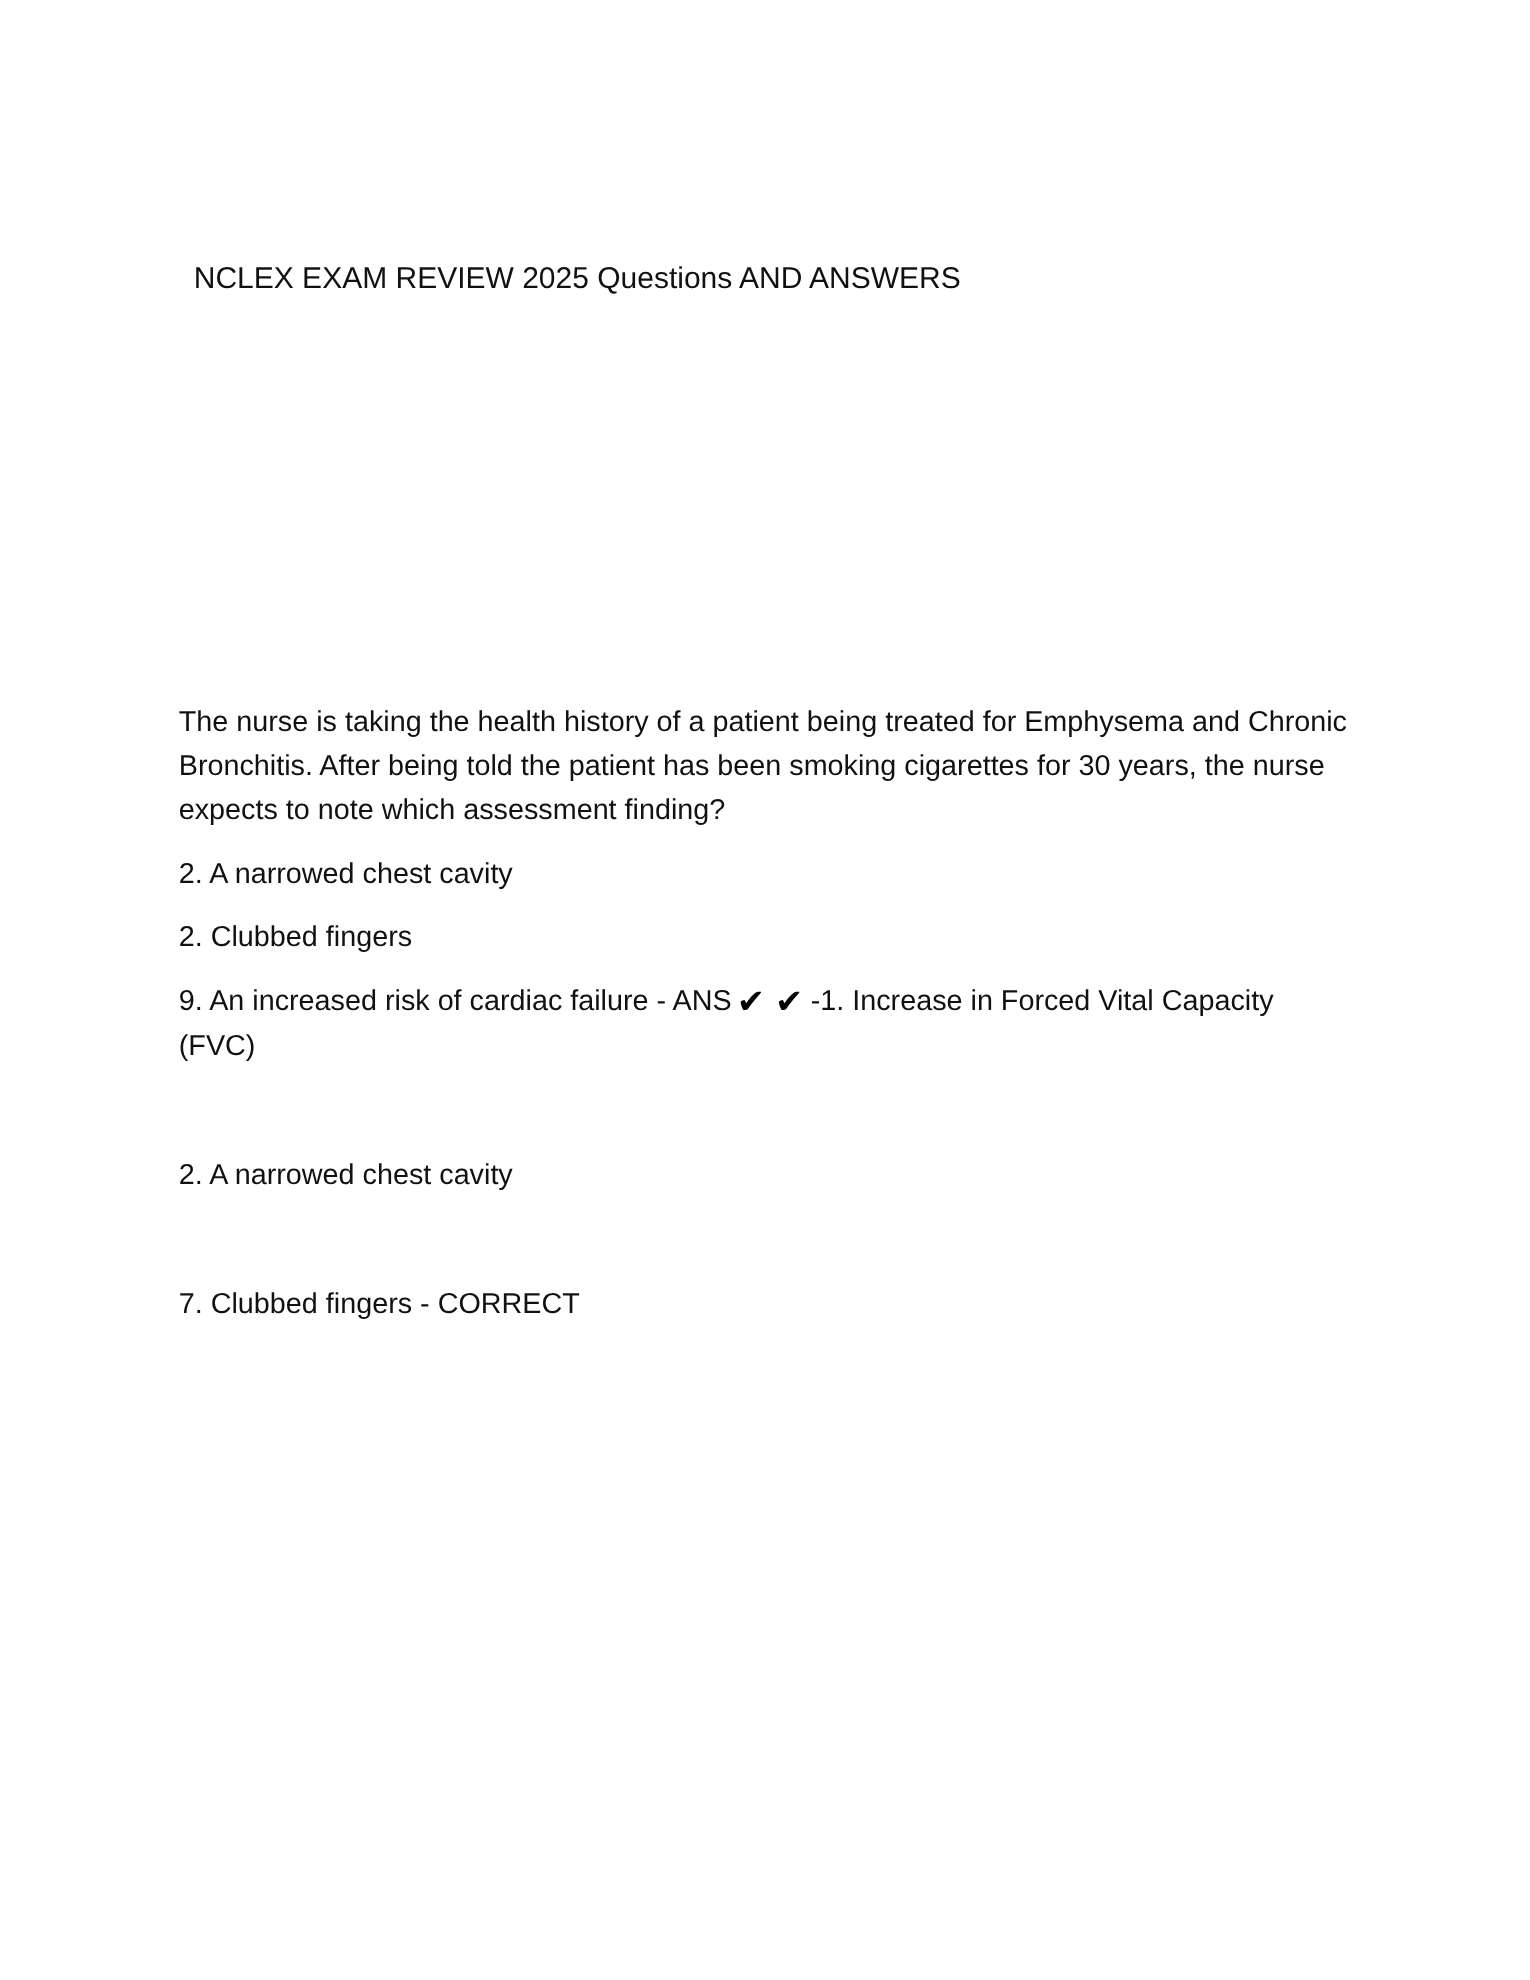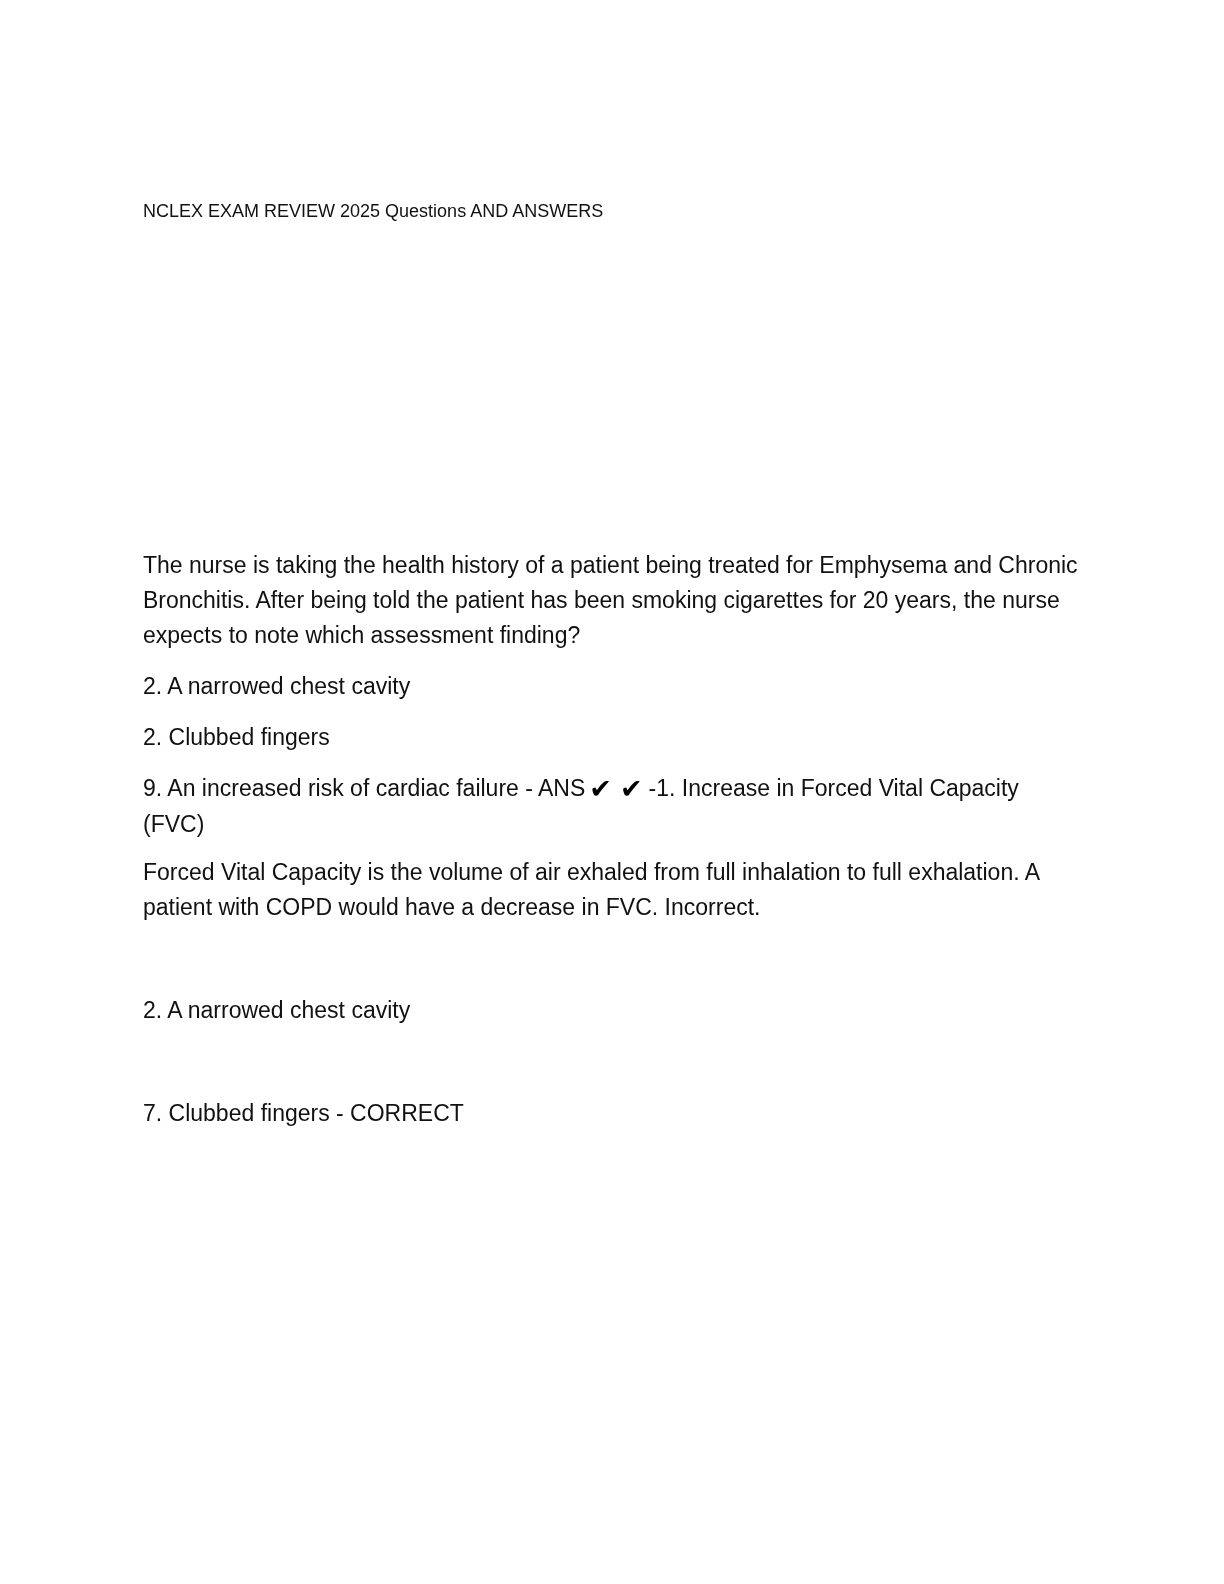--- a/index.html
+++ b/index.html
@@ -12,24 +12,24 @@
     width: 1224px;
     height: 1584px;
     box-sizing: border-box;
     background: #ffffff;
     font-family: "Liberation Sans", sans-serif;
     color: #111111;
     padding: 196px 146px 0 143px;
     overflow: hidden;
   }
   .doc-title {
-    font-size: 18px;
+    font-size: 24px;
     line-height: 30px;
     font-weight: 400;
-    margin: 0;
+    margin: 12px;
   }
   p {
     font-size: 23px;
     line-height: 35px;
     font-weight: 400;
     margin: 0;
   }
   .question {
     margin-top: 322px;
   }
@@ -57,30 +57,29 @@
     margin-left: 2px;
   }
 </style>
 </head>
 <body>
 
 <div class="page">
 
   <h1 class="doc-title">NCLEX EXAM REVIEW 2025 Questions AND ANSWERS</h1>
 
-  <p class="question">The nurse is taking the health history of a patient being treated for Emphysema and Chronic Bronchitis. After being told the patient has been smoking cigarettes for 20 years, the nurse expects to note which assessment finding?</p>
+  <p class="question">The nurse is taking the health history of a patient being treated for Emphysema and Chronic Bronchitis. After being told the patient has been smoking cigarettes for 30 years, the nurse expects to note which assessment finding?</p>
 
 
   <p class="option">2. A narrowed chest cavity</p>
 
   <p class="option">2. Clubbed fingers</p>
 
   <p class="option"><span>9. An increased risk of cardiac failure - ANS</span><span class="check-icon">✔</span><span class="check-icon">✔</span><span class="ans-suffix">-1. Increase in Forced Vital Capacity (FVC)</span></p>
 
-  <p class="explanation">Forced Vital Capacity is the volume of air exhaled from full inhalation to full exhalation. A patient with COPD would have a decrease in FVC. Incorrect.</p>
 
   <p class="answer-heading">2. A narrowed chest cavity</p>
 
 
   <p class="answer-heading">7. Clubbed fingers - CORRECT</p>
 
 
 </div>
 
 </body></html>

